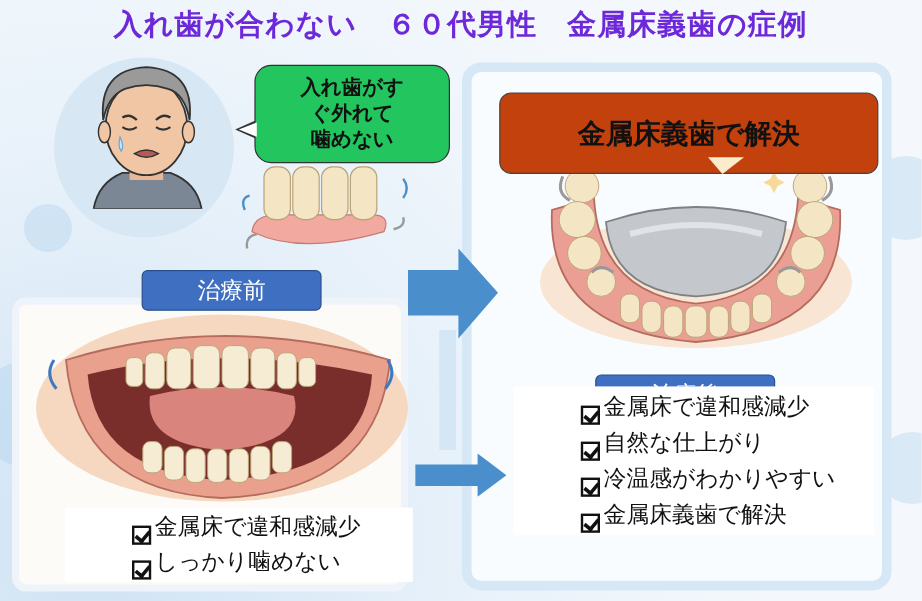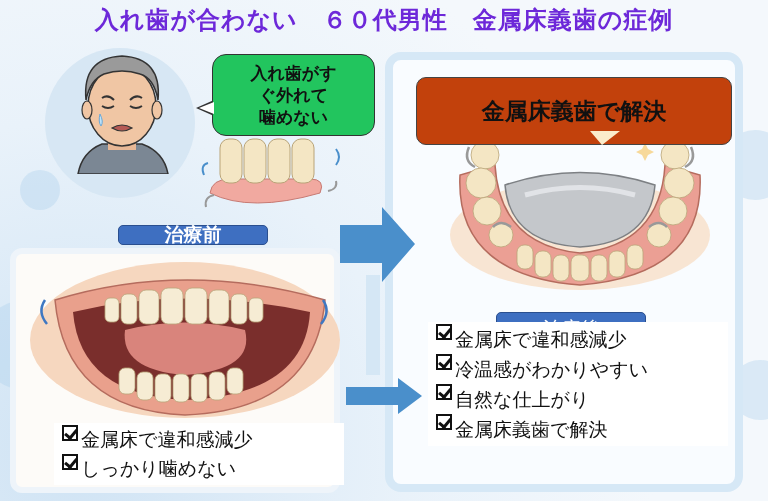--- a/index.html
+++ b/index.html
@@ -64,26 +64,26 @@
       position: absolute; left: 590px; top: 131px; width: 0; height: 0;
       border-left: 12px solid transparent; border-right: 18px solid transparent;
       border-top: 14px solid #fbeccb;
     }
     .label-pill {
       position: absolute; background: #3e6fc1; color: #fff;
       border: 1px solid #2a4f8f; border-radius: 5px;
       display: flex; align-items: center; justify-content: center;
       font-size: 19px;
     }
-    .label-before { left: 118px; top: 225px; width: 150px; height: 20px; font-weight: bold; }
+    .label-before { left: 118px; top: 225px; width: 150px; height: 34px; }
     .label-after { left: 496px; top: 292px; width: 150px; height: 34px; margin-top: 20px; }
     .checklist {
       position: absolute; color: #111; font-size: 19px; line-height: 29px;
     }
-    .check-item { display: flex; align-items: flex-start; }
+    .check-item { display: flex; align-items: flex-end; margin-left: 48px; }
     .checkbox {
       display: inline-block; width: 16px; height: 16px; border: 2px solid #111;
       margin-right: 3px; position: relative; flex: none;
     }
     .checkbox::after {
       content: ""; position: absolute; left: 3px; top: 0px; width: 5px; height: 9px;
       border-right: 3px solid #111; border-bottom: 3px solid #111; transform: rotate(40deg);
     }
     .list-before {
       left: 54px; top: 423px; width: 290px; background: #fff; padding: 2px 8px;
@@ -223,23 +223,23 @@
   </div>
 </div>
 
 <div class="checklist list-after">
   <div class="check-item">
     <span class="checkbox"></span>
     <span>金属床で違和感減少</span>
   </div>
   <div class="check-item">
     <span class="checkbox"></span>
+    <span>自然な仕上がり</span>
+  </div>
+  <div class="check-item">
+    <span class="checkbox"></span>
     <span>冷温感がわかりやすい</span>
   </div>
   <div class="check-item">
     <span class="checkbox"></span>
-    <span>自然な仕上がり</span>
-  </div>
-  <div class="check-item">
-    <span class="checkbox"></span>
     <span>金属床義歯で解決</span>
   </div>
 </div>
 
 </body></html>

